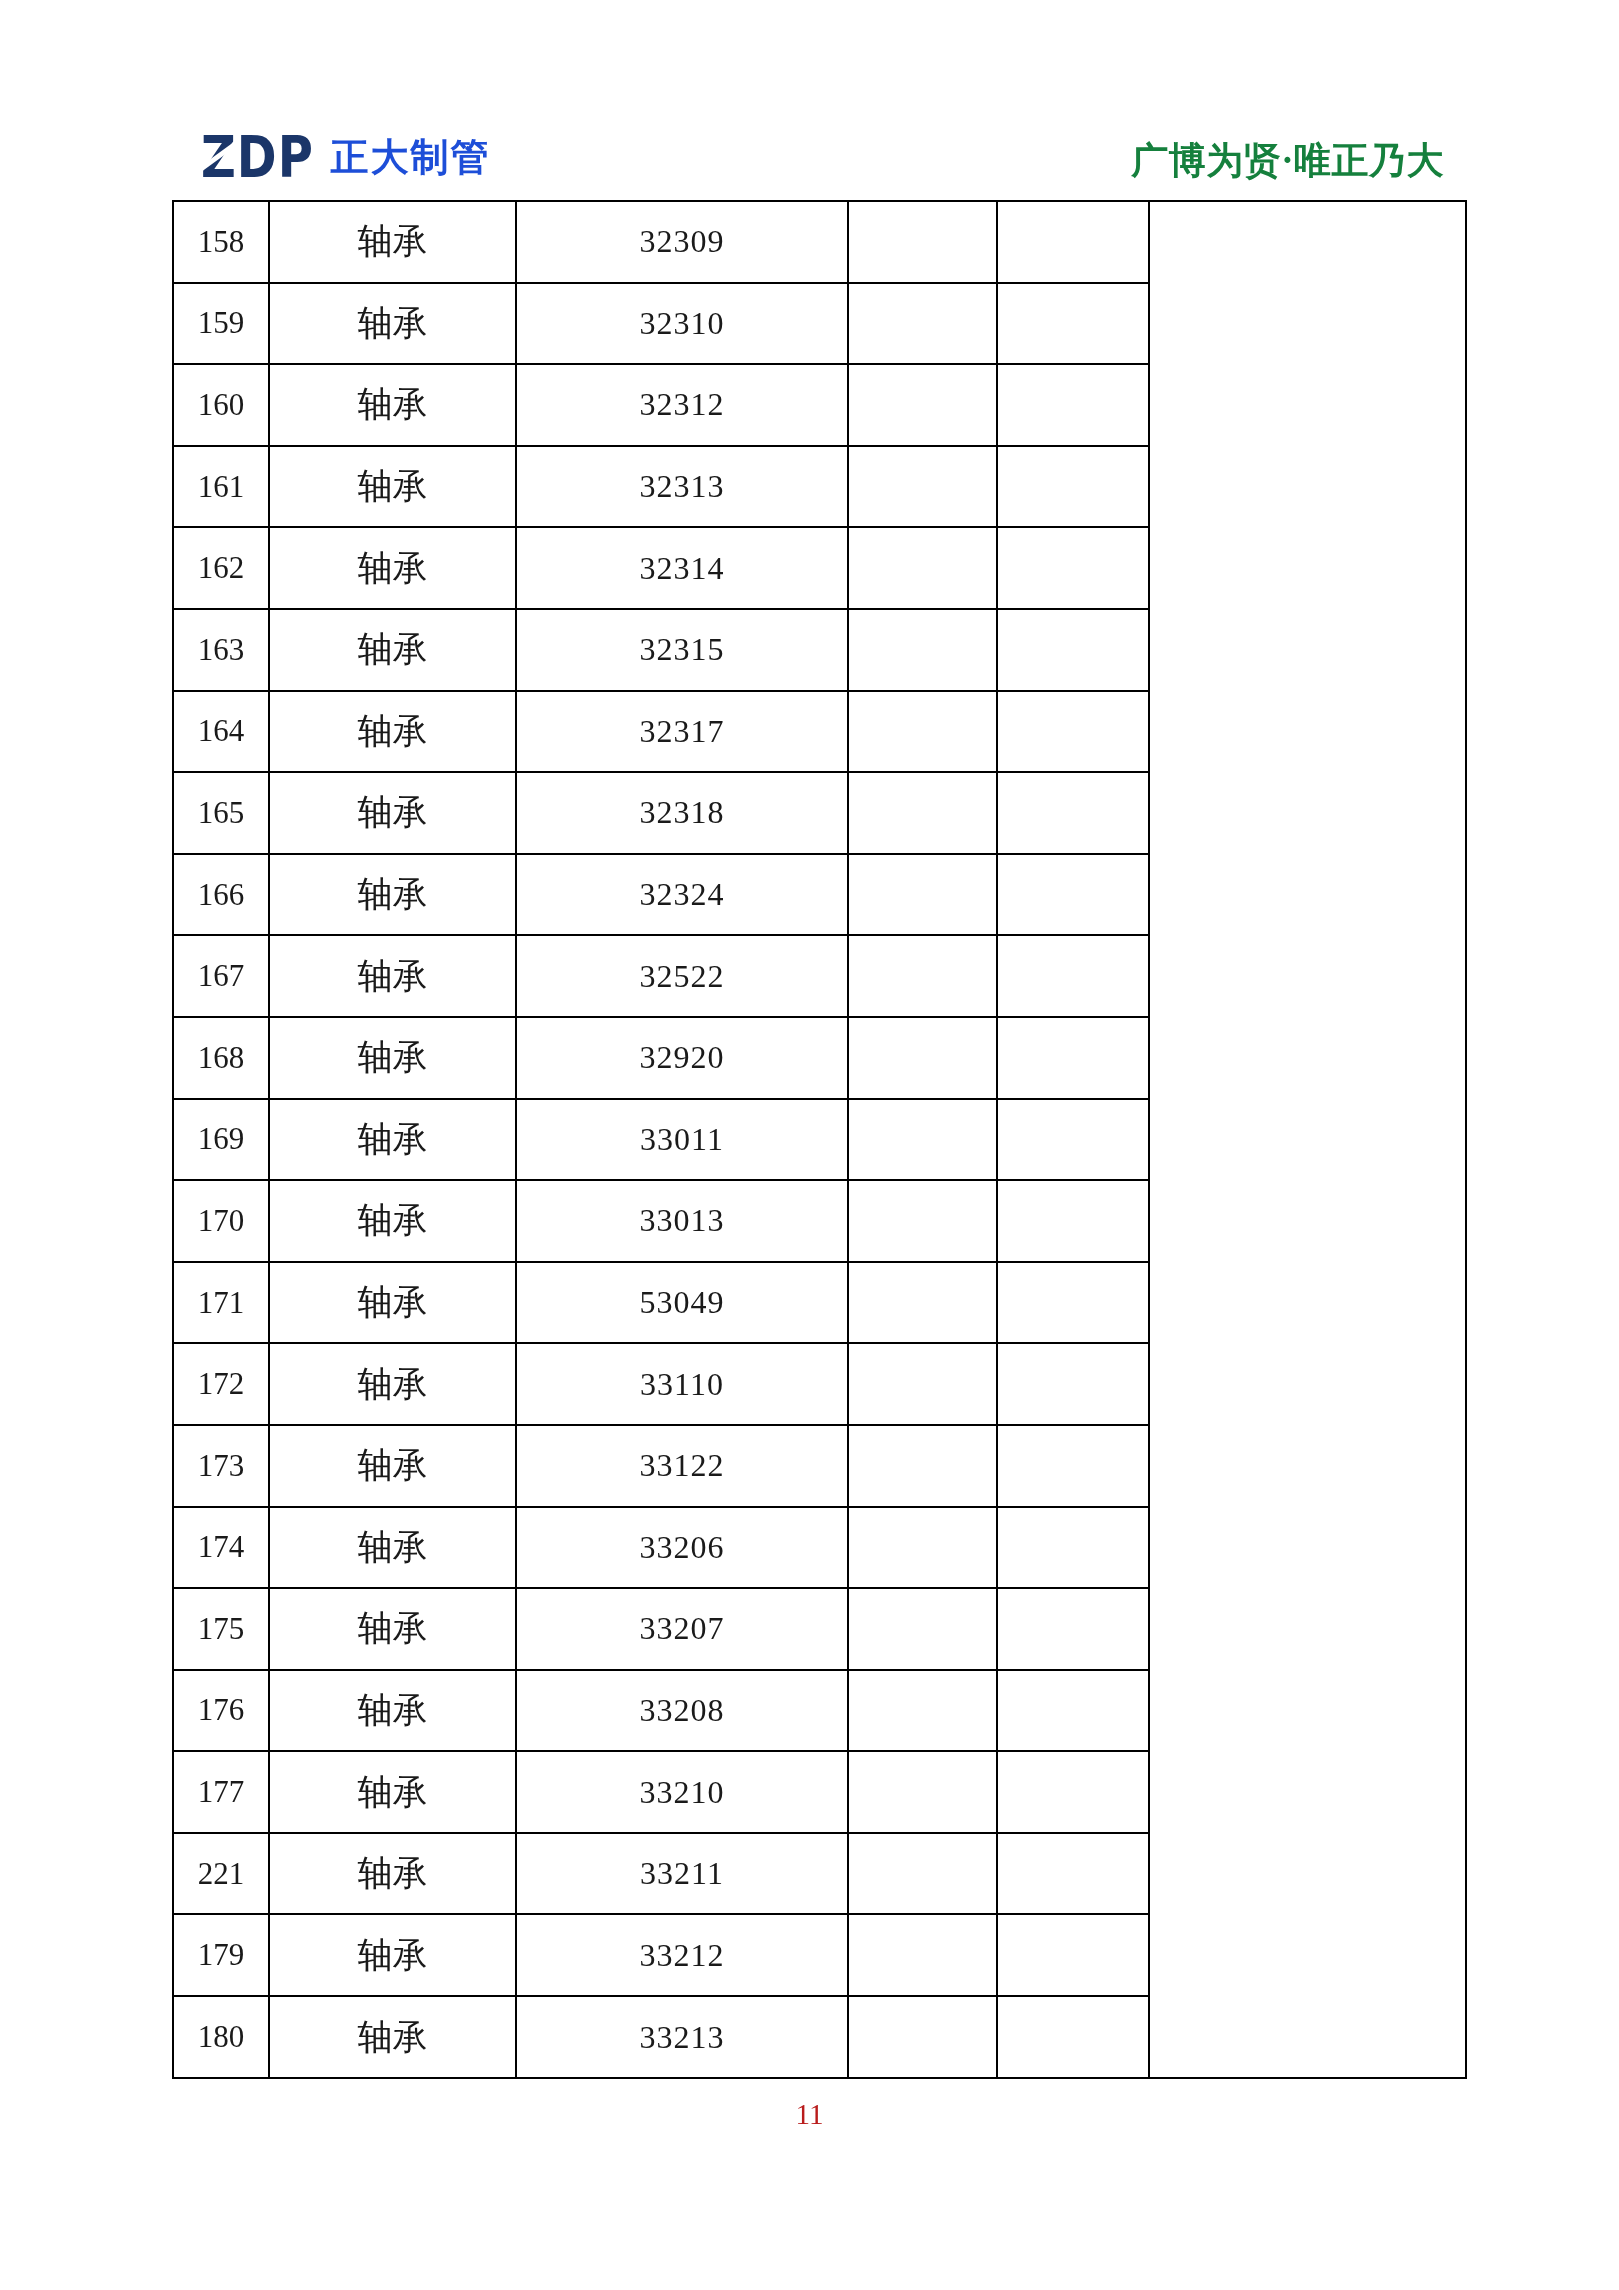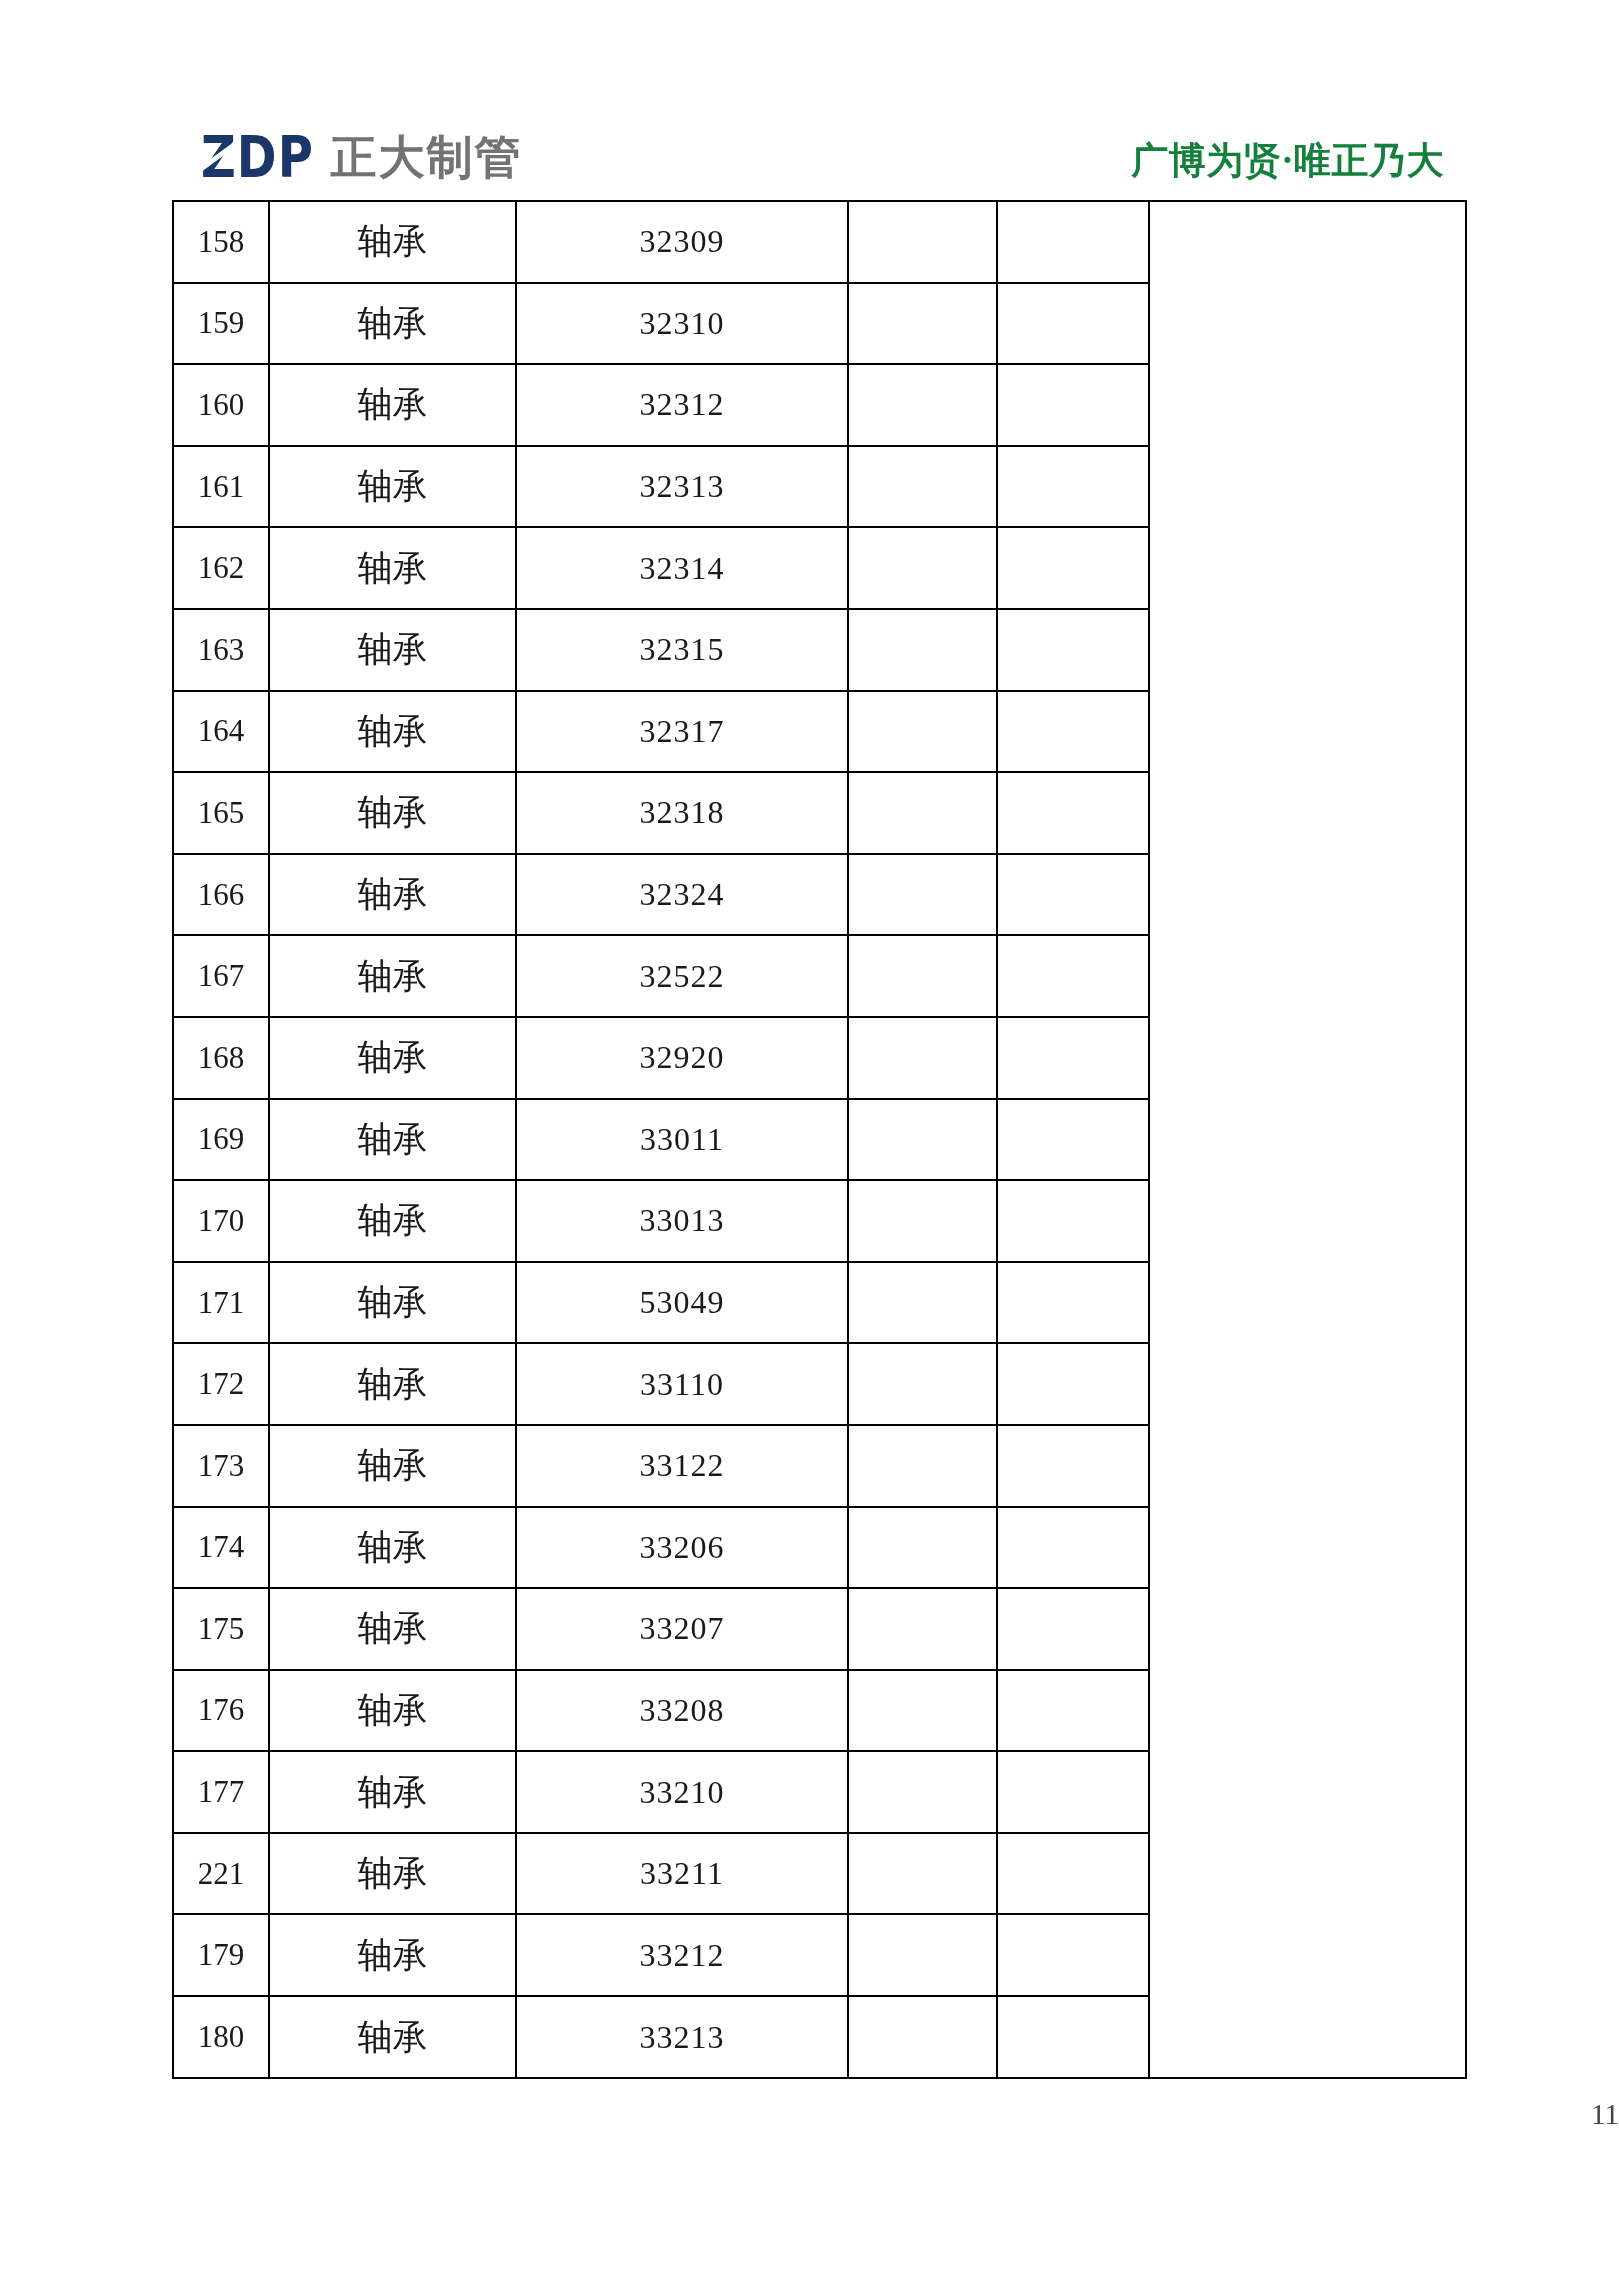--- a/index.html
+++ b/index.html
@@ -27,22 +27,22 @@
     letter-spacing:1px; color:#1b3669;
     transform:scaleY(1.18); transform-origin:center;
   }
   .zdp-slash {
     position:absolute; left:-3.9px; top:21.6px;
     width:45px; height:4.9px; background:#ffffff;
     transform:rotate(-36deg);
   }
   .logo-company {
     font-family:"DejaVu Sans","Liberation Sans",sans-serif;
-    font-weight:bold; font-size:46px; line-height:1;
-    letter-spacing:2px; color:#737373;
+    font-weight:bold; font-size:38px; line-height:1;
+    letter-spacing:2px; color:#1d4ed8;
   }
   .slogan {
     position:absolute; right:175px; top:139px;
     font-size:37px; line-height:43px; font-weight:600;
     letter-spacing:0.5px; color:#15803d;
     font-family:"Liberation Serif","DejaVu Serif",serif;
   }
 
   
   .parts-table {
@@ -57,22 +57,22 @@
   }
   .index-cell  { font-size:31px;margin-top:24px; }
   .name-cell   { font-size:35px;border-radius:24px; }
   .model-cell  { font-size:32px; letter-spacing:1px; }
   .empty-cell  { }
   .notes-cell  { }
 
   
   .page-number {
     position:absolute; left:0; top:2098px;
-    width:100%; text-align:right;
-    font-size:29px; color:#404040;
+    width:100%; text-align:center;
+    font-size:29px; color:#b91c1c;
   }
 </style>
 </head>
 <body>
 
 <div class="page">
 
   <div class="logo-block">
     <span class="logo-zdp">ZDP</span>
     <span class="zdp-slash"></span>

